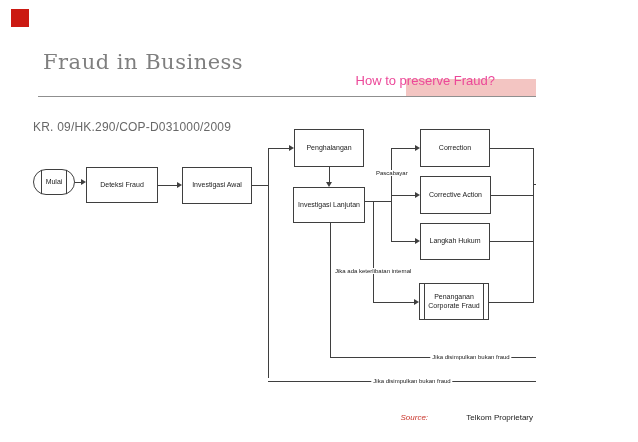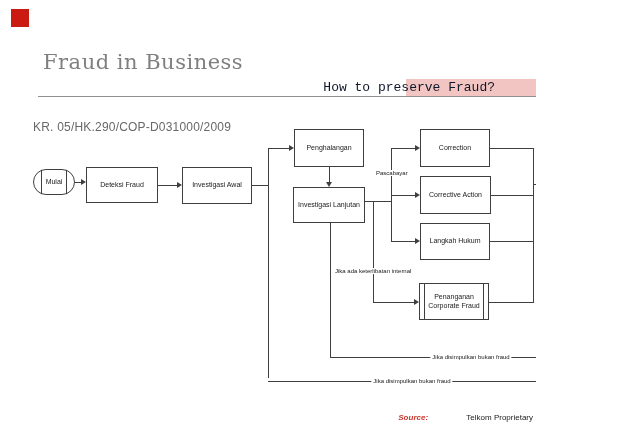--- a/index.html
+++ b/index.html
@@ -6,22 +6,22 @@
   #slide{position:relative;width:536px;height:442px;background:#ffffff;overflow:hidden;
          font-family:"Liberation Sans",sans-serif;}
 
   
   .red-sq{position:absolute;width:18px;height:18px;background:#cb1a12;}
   #sq-tl{left:11px;top:9px;}
   #sq-br{left:609px;top:422px;}
   #title{position:absolute;left:43px;top:50px;font-family:"DejaVu Serif","Liberation Serif",serif;
          font-size:21px;color:#7f7f7f;letter-spacing:0.5px;white-space:nowrap;}
   #subtitle-band{position:absolute;left:406px;top:79px;width:232px;height:18px;background:#f3c5c2;}
-  #subtitle{position:absolute;right:41px;top:80px;font-family:Liberation Mono, monospace;
-            font-size:13px;color:#0f172a;white-space:nowrap;}
+  #subtitle{position:absolute;right:41px;top:73px;font-family:Liberation Sans, sans-serif;
+            font-size:13px;color:#ec4899;white-space:nowrap;}
   #head-rule{position:absolute;left:38px;top:96px;width:560px;height:1px;background:#8f8f8f;}
   #doc-ref{position:absolute;left:33px;top:120px;font-size:12px;color:#686868;letter-spacing:0.2px;}
 
   
   .node{position:absolute;box-sizing:border-box;border:1px solid #3f3f3f;background:#fff;
         display:flex;align-items:center;justify-content:center;text-align:center;
         font-size:7px;line-height:1.15;color:#1a1a1a;padding:1px;z-index:2;}
   .pill{border-radius:13px;}
   .pill:before,.pill:after{content:"";position:absolute;top:0;bottom:0;width:1px;background:#3f3f3f;}
   .pill:before{left:7px;} .pill:after{right:7px;}
@@ -45,34 +45,34 @@
   .ar.r{border-left:5px solid #3f3f3f;border-top:3px solid transparent;border-bottom:3px solid transparent;}
   .ar.d{border-top:5px solid #3f3f3f;border-left:3px solid transparent;border-right:3px solid transparent;}
   .ar.u{border-bottom:5px solid #3f3f3f;border-left:3px solid transparent;border-right:3px solid transparent;}
 
   .elabel{position:absolute;font-size:6px;line-height:1;color:#1a1a1a;background:#fff;
           padding:0 2px;white-space:nowrap;z-index:3;}
   .centered{transform:translateX(-50%);}
 
   
   #source{position:absolute;right:3px;top:413px;font-size:8px;white-space:nowrap;}
-  #source .lab{color:#c9342a;font-weight:bold;font-style:italic;text-align:right;}
+  #source .lab{color:#c9342a;font-weight:normal;font-style:italic;text-align:right;}
   #source .val{color:#1a1a1a;margin-left:36px;}
 </style>
 </head>
 <body>
 
 <div id="slide">
 
   <div id="sq-tl" class="red-sq"></div>
   <div id="title">Fraud in Business</div>
   <div id="subtitle-band"></div>
   <div id="subtitle">How to preserve Fraud?</div>
   <div id="head-rule"></div>
-  <div id="doc-ref">KR. 05/HK.290/COP-D031000/2009</div>
+  <div id="doc-ref">KR. 09/HK.290/COP-D031000/2009</div>
 
   <div>
 
     <div id="n-mulai" class="node pill">Mulai</div>
     <div id="n-deteksi" class="node">Deteksi Fraud</div>
     <div id="n-invawal" class="node">Investigasi Awal</div>
     <div id="n-penghalangan" class="node">Penghalangan</div>
     <div id="n-invlanjutan" class="node">Investigasi Lanjutan</div>
     <div id="n-correction" class="node">Correction</div>
     <div id="n-corrective" class="node">Corrective Action</div>

